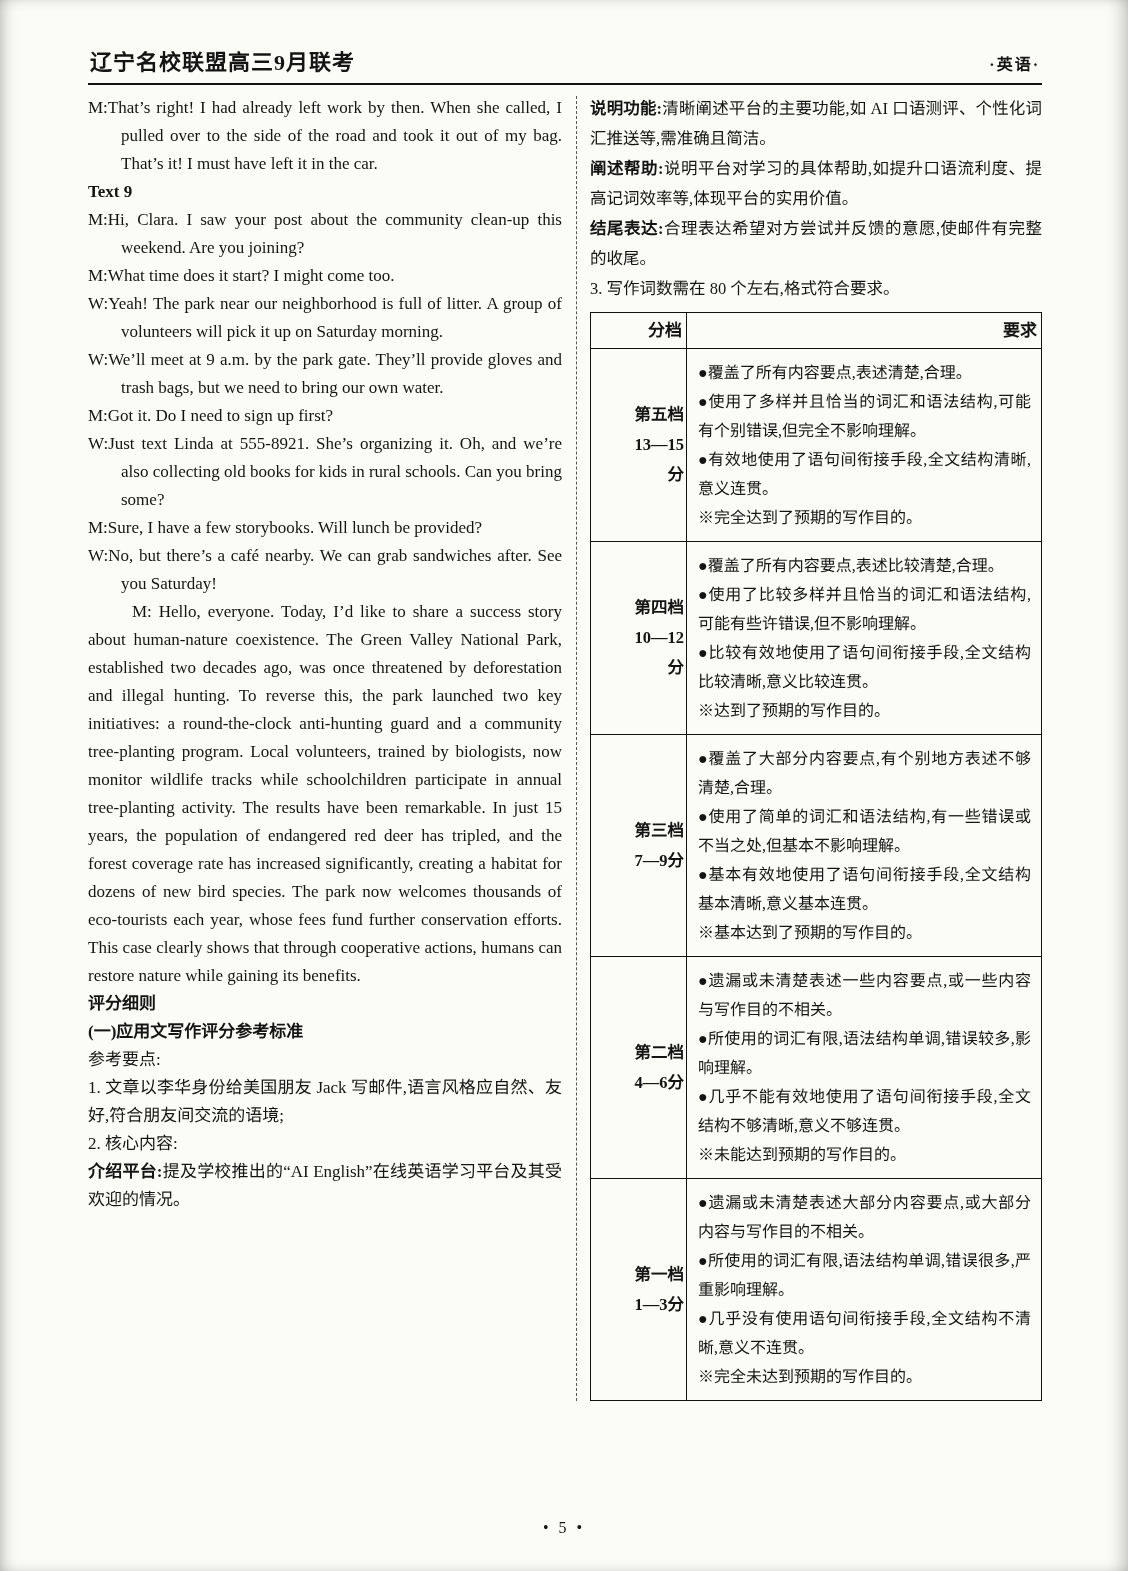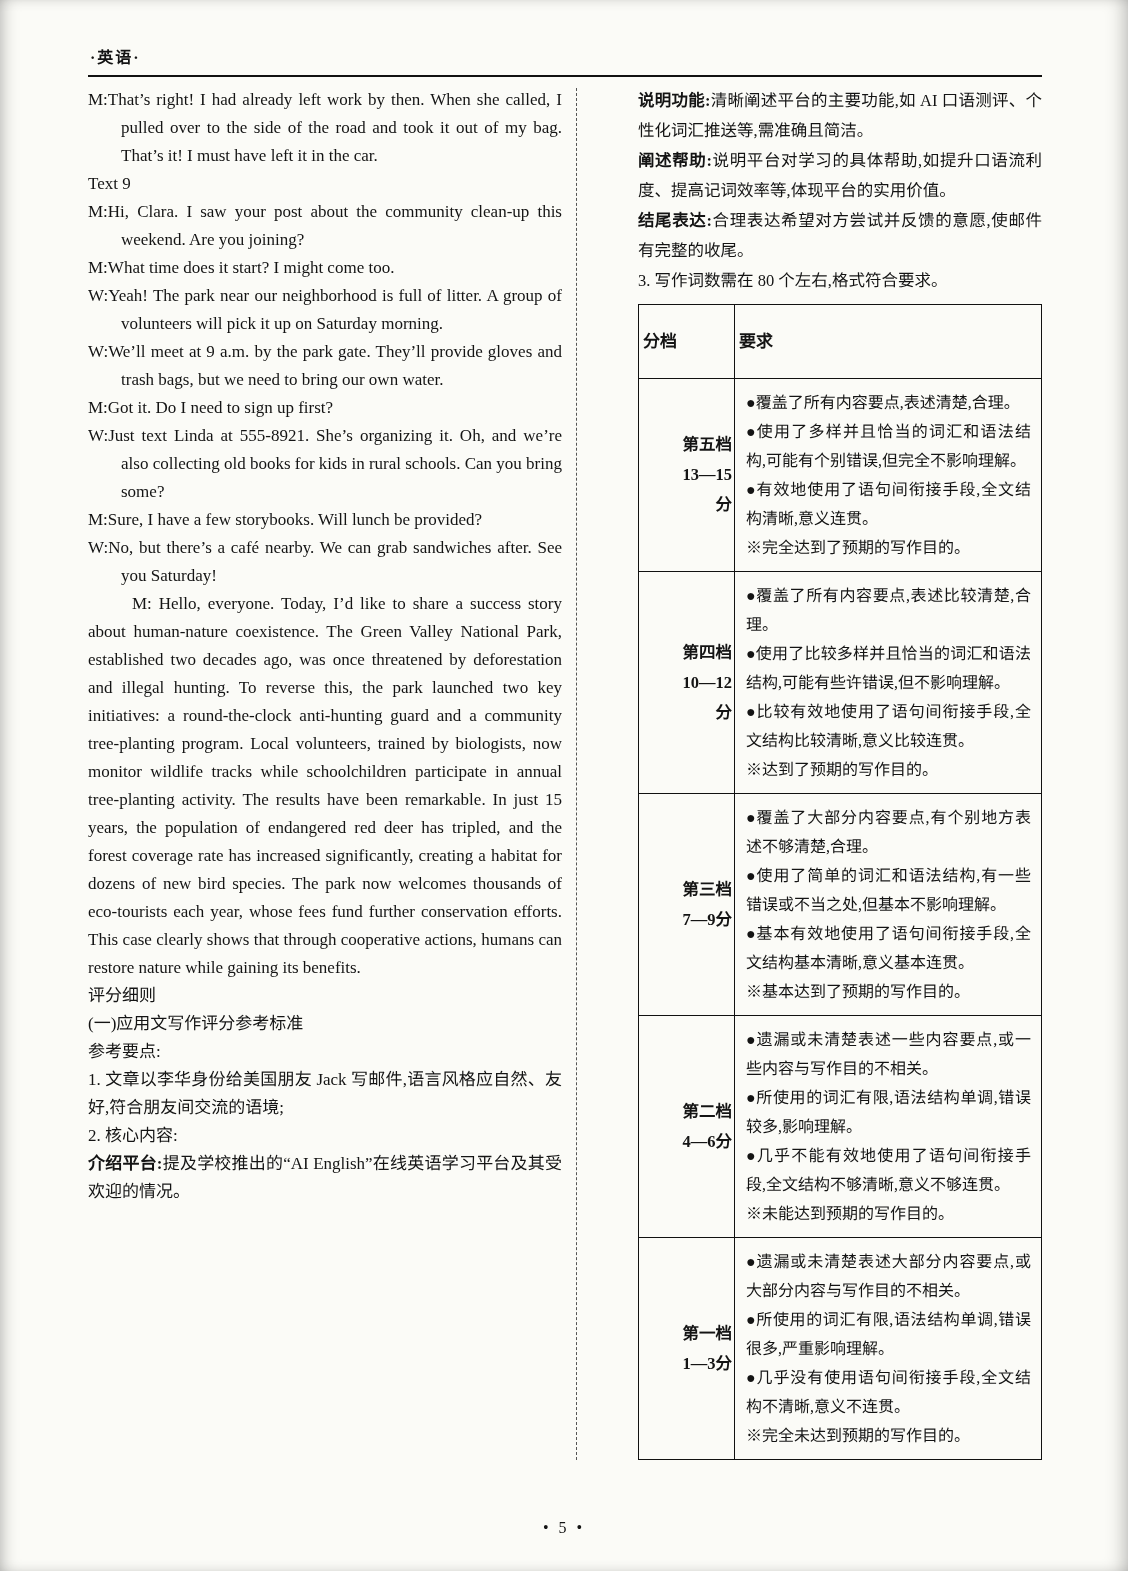--- a/index.html
+++ b/index.html
@@ -11,42 +11,43 @@
     padding:44px 86px 0 88px;
     box-shadow: inset 10px 0 18px -10px rgba(0,0,0,.35), inset -12px 0 20px -10px rgba(0,0,0,.30);
   }
   header.page-head { display:flex; justify-content:space-between; align-items:baseline; padding:0 2px; }
   .head-title { font-size:22px; font-weight:700; letter-spacing:1px; }
   .head-subject { font-size:16px; font-weight:700; letter-spacing:2px; }
   .head-rule { border-top:2.5px solid #111; margin-top:7px; }
   main.cols { display:flex; margin-top:9px; }
   .col-left { width:474px; font-size:17px; line-height:28px; }
   .col-divider { border-left:1.5px dashed #555; margin:2px 13px 0 14px; }
-  .col-right { flex:1; font-size:16.5px; line-height:30px;margin-left:48px; }
+  .col-right { flex:1; font-size:16.5px; line-height:30px; }
   .para { margin:0; }
   .dialogue { padding-left:33px; text-indent:-33px; text-align:justify; }
   .dialogue .lbl { font-weight:400; }
-  .heading { font-weight:400; }
+  .heading { font-weight:700; }
   .monologue { text-indent:44px; text-align:justify; }
   .plain, .labeled { text-align:justify; }
   .labeled .lbl { font-weight:700; }
   table.rubric { width:100%; border-collapse:collapse; margin-top:8px; font-size:16px; line-height:29px; }
   table.rubric th, table.rubric td { border:1.5px solid #111; }
-  table.rubric th { padding:22px 4px; font-size:17px; font-weight:700; text-align:left; }
+  table.rubric th { padding:3px 4px; font-size:17px; font-weight:700; text-align:right; }
   td.band { width:96px; text-align:right; vertical-align:middle; font-weight:700; padding:6px 2px; font-size:16.5px; line-height:30px; }
   td.req { padding:9px 10px 9px 11px; vertical-align:middle; }
   td.req .item { text-align:justify; }
   footer.page-foot { position:absolute; left:0; right:0; bottom:34px; text-align:center; font-size:16px; letter-spacing:3px; }
 </style>
 </head>
 <body>
 
 <div class="page">
 
   <header class="page-head">
+    <span class="head-title">辽宁名校联盟高三9月联考</span>
     <span class="head-subject">·英语·</span>
   </header>
   <div class="head-rule"></div>
 
   <main class="cols">
     <section class="col-left" id="left-col">
         <p class="para dialogue"><span class="lbl">M:</span>That’s right! I had already left work by then. When she called, I pulled over to the side of the road and took it out of my bag. That’s it! I must have left it in the car.</p>
         <p class="para heading">Text 9</p>
         <p class="para dialogue"><span class="lbl">M:</span>Hi, Clara. I saw your post about the community clean-up this weekend. Are you joining?</p>
         <p class="para dialogue"><span class="lbl">M:</span>What time does it start? I might come too.</p>

